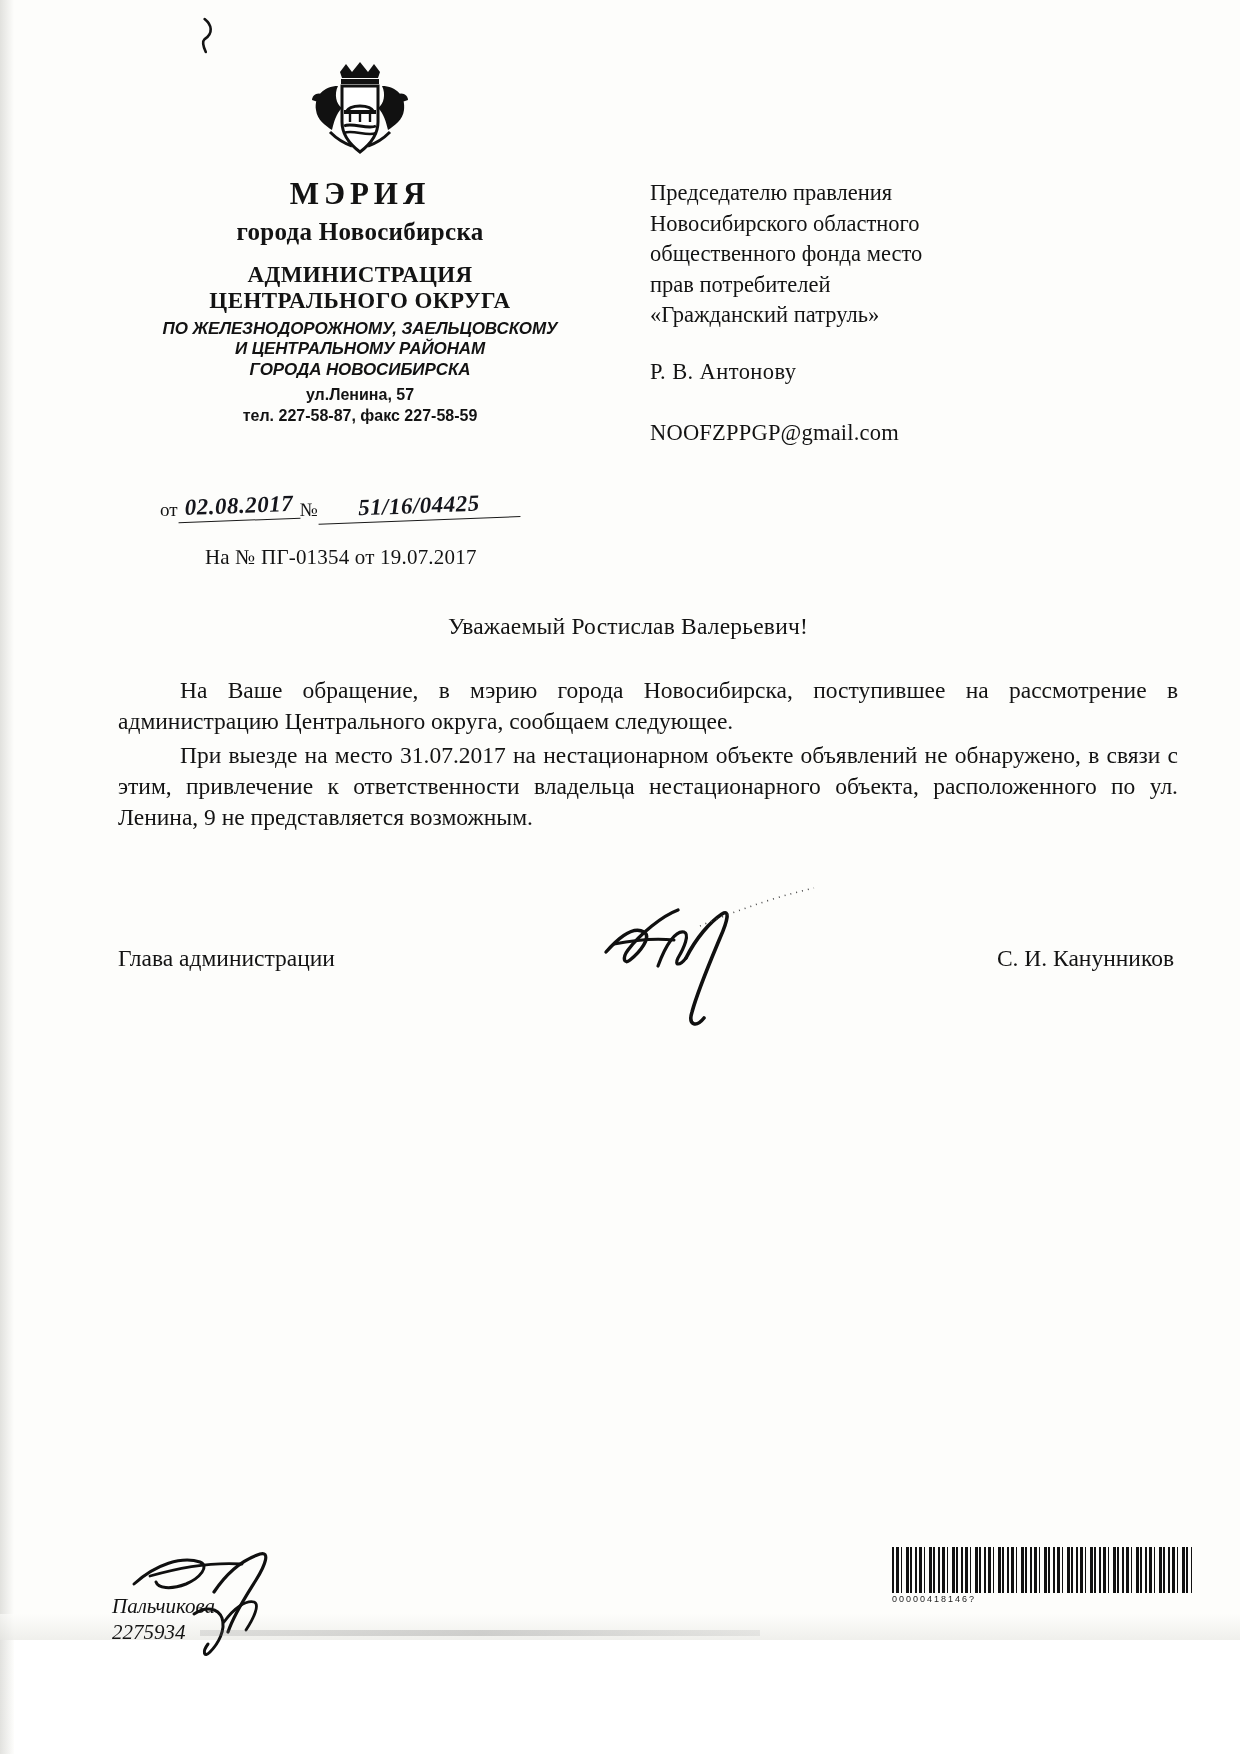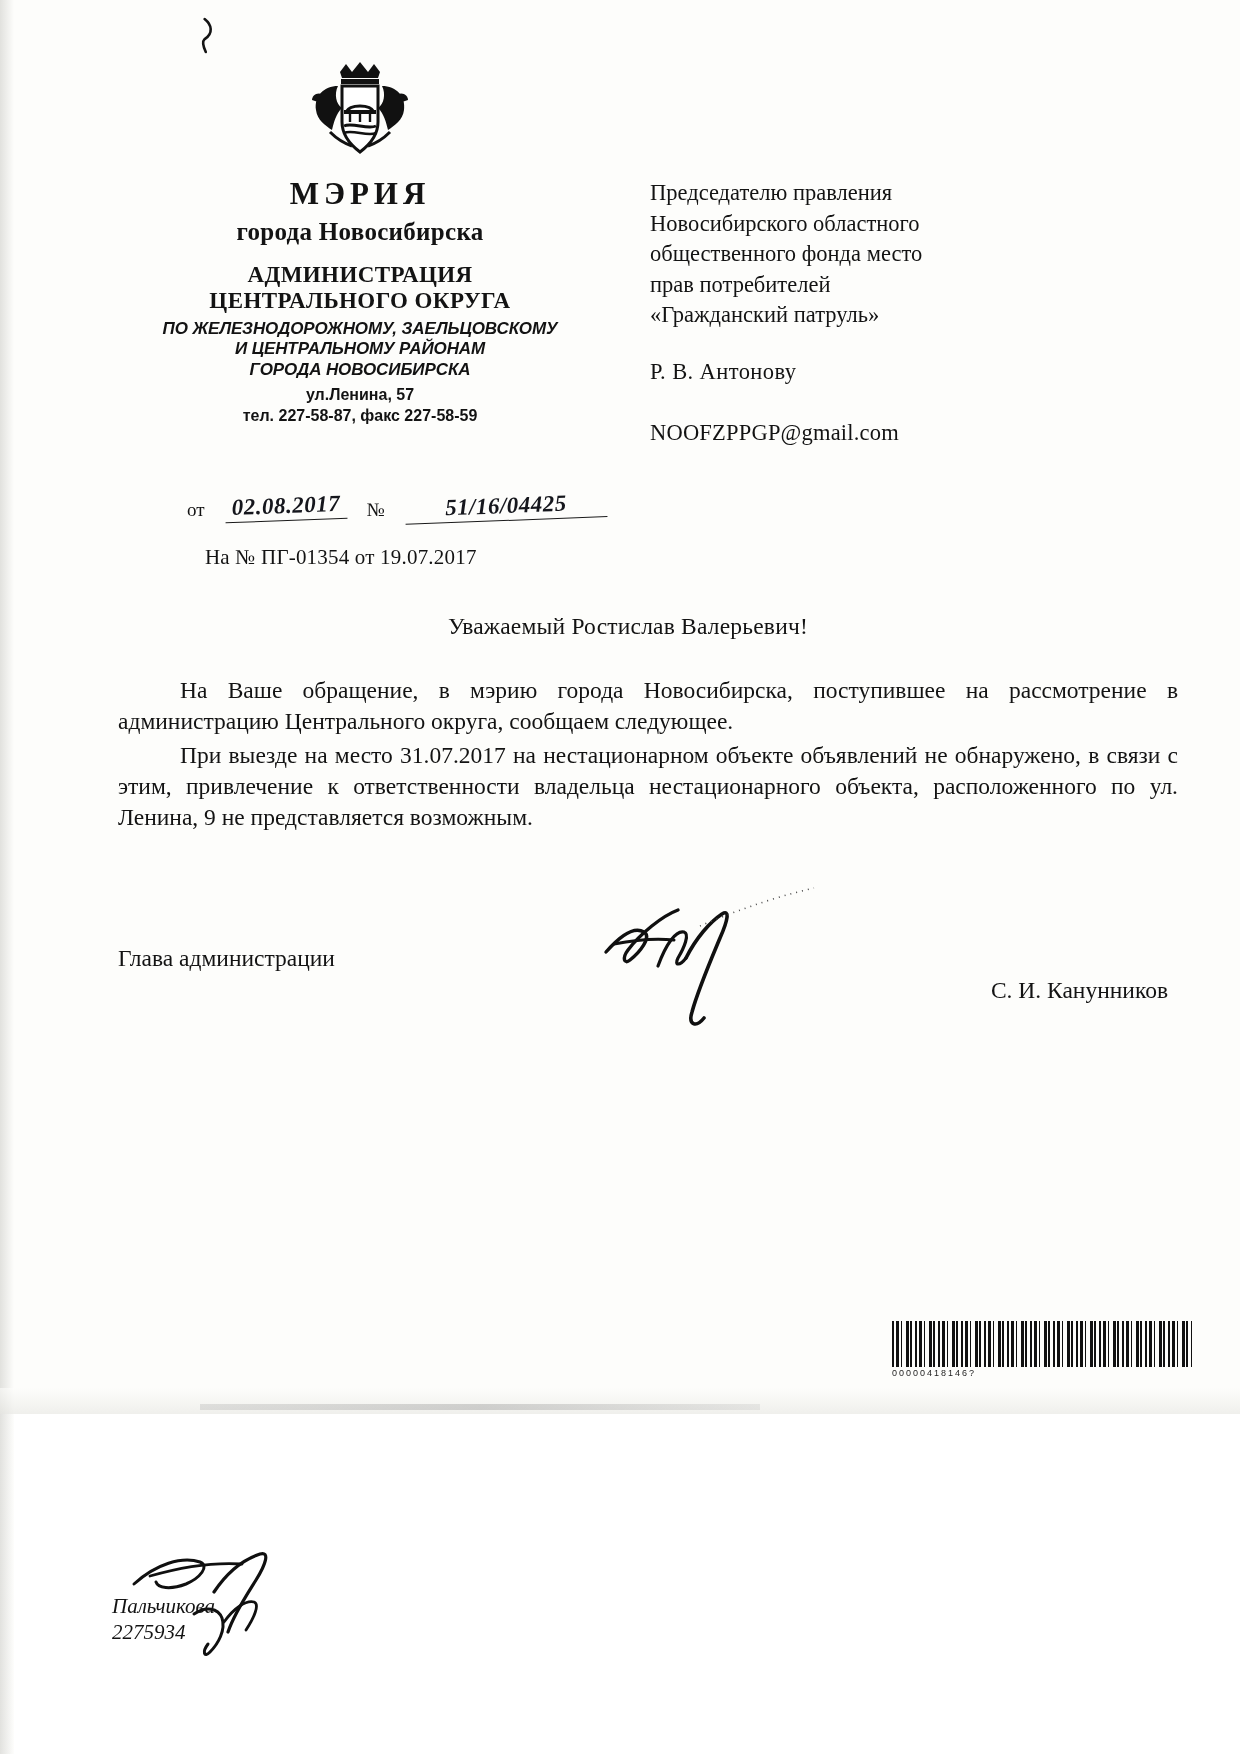--- a/index.html
+++ b/index.html
@@ -13,21 +13,21 @@
     position: relative;
     font-family: "Liberation Serif", serif;
     color: #131313;
     overflow: hidden;
   }
 
   .page {
     position: absolute;
     left: 0; top: 0;
     width: 1240px;
-    height: 1414px;
+    height: 1640px;
     background: #fdfdfb;
   }
 
   
   .scan-edge-left {
     position: absolute;
     left: 0; top: 0;
     width: 14px; height: 1754px;
     background: linear-gradient(to right, #d8d8d4, #fdfdfb);
     opacity: .75;
@@ -91,22 +91,21 @@
   }
 
   
   .ref-line {
     position: absolute;
     left: 160px;
     top: 493px;
     font-size: 20px;
     display: flex;
     align-items: flex-end;
-    gap: 20px;
-    margin-left: 27px;
+    gap: 0;
   }
   .ref-label { font-size: 19px; }
   .hand {
     font-family: "Liberation Serif", serif;
     font-style: italic;
     font-weight: bold;
     font-size: 23px;
     color: #15161c;
     letter-spacing: .5px;
     transform: rotate(-2.2deg);
@@ -172,25 +171,24 @@
 
   
   .sig-title {
     position: absolute;
     left: 118px;
     top: 945px;
     font-size: 23.5px;
   }
   .sig-name {
     position: absolute;
-    right: 72px;
+    right: 66px;
     top: 945px;
     font-size: 23.5px;
     white-space: nowrap;
-    margin-top: 32px;
   }
   .signature-mark {
     position: absolute;
     left: 600px;
     top: 880px;
     width: 230px;
     height: 160px;
   }
 
   

